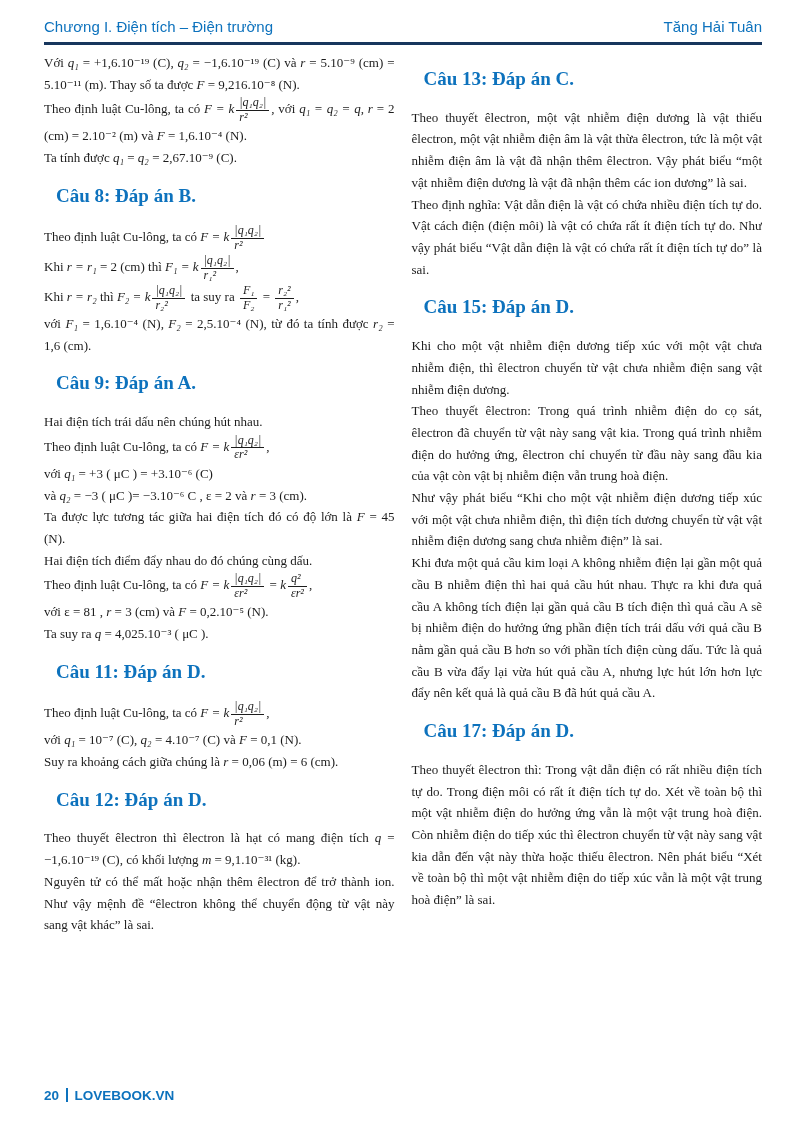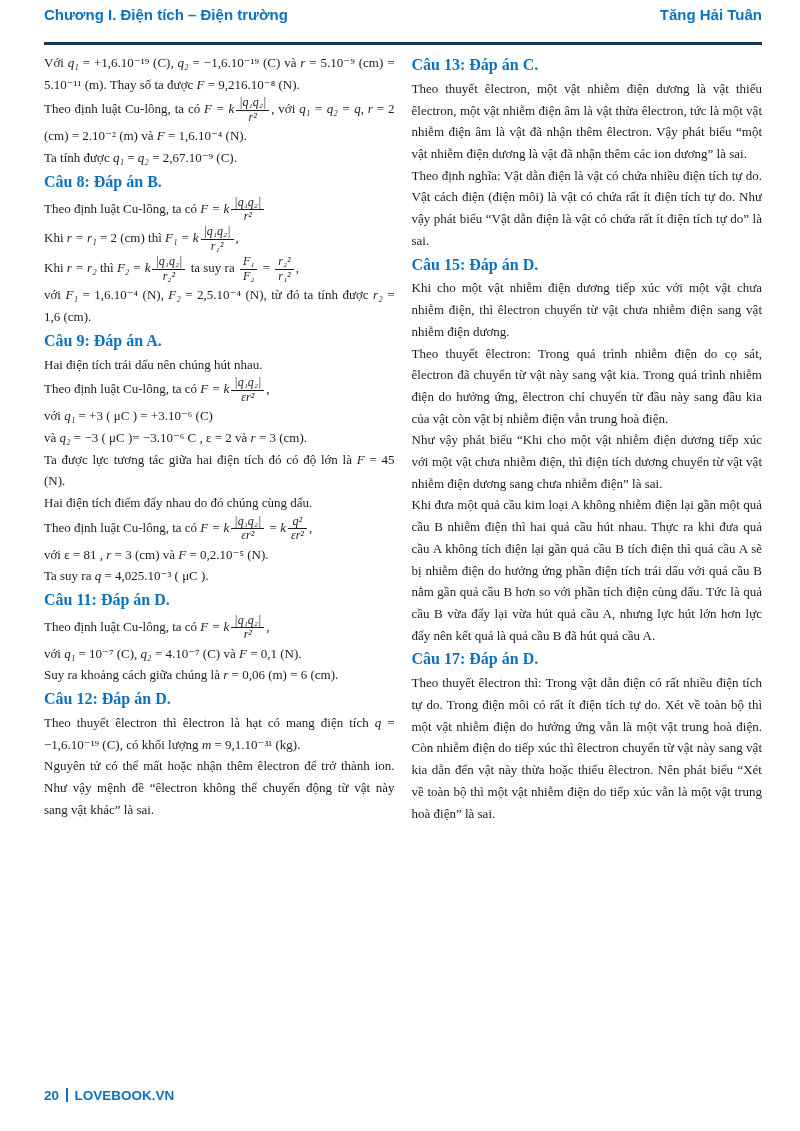--- a/index.html
+++ b/index.html
@@ -11,47 +11,47 @@
   .page{
     position:relative;
     width:800px;height:1131px;
     background:#ffffff;
     overflow:hidden;
     font-family:"Liberation Serif","DejaVu Serif",serif;
     color:var(--ink);
   }
   
   .header{
-    position:absolute;top:6px;left:44px;right:38px;
+    position:absolute;top:18px;left:44px;right:38px;
     display:flex;justify-content:space-between;align-items:baseline;
     font-family:"Liberation Sans","DejaVu Sans",sans-serif;
-    font-weight:bold;font-size:15px;color:var(--accent);
+    font-weight:normal;font-size:15px;color:var(--accent);
   }
   .header-rule{
     position:absolute;top:42px;left:44px;right:38px;
     height:3px;background:var(--rule);
   }
   
   .columns{
     position:absolute;top:52px;left:44px;right:38px;bottom:60px;
     display:flex;gap:17px;overflow:hidden;
   }
   .col{flex:1;min-width:0;}
   .para{
     margin:0;text-align:justify;
     font-size:13px;line-height:1.67;
   }
   .answer{
-    margin:0;font-size:16px;line-height:1.62;
+    margin:12px;font-size:19px;line-height:1.62;
     font-weight:bold;color:var(--accent);
   }
   .mvar{font-style:italic;}
   .frac{
     display:inline-block;vertical-align:middle;
-    text-align:center;line-height:1.12;
+    line-height:1.12;
     font-style:italic;font-size:12px;
     padding:1px 2px;
   }
   .frac .num{display:block;border-bottom:1px solid var(--ink);padding:0 3px;}
   .frac .den{display:block;padding:0 3px;}
   
   .footer{
     position:absolute;left:44px;bottom:28px;
     display:flex;align-items:flex-start;gap:7px;
     font-family:"Liberation Sans","DejaVu Sans",sans-serif;

